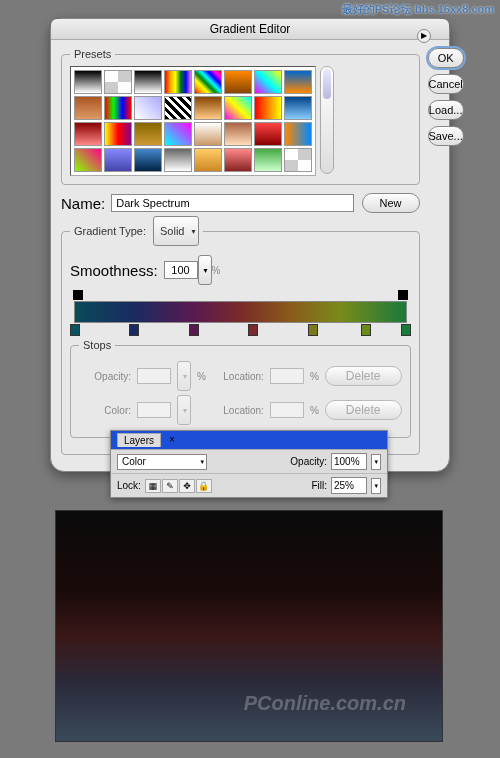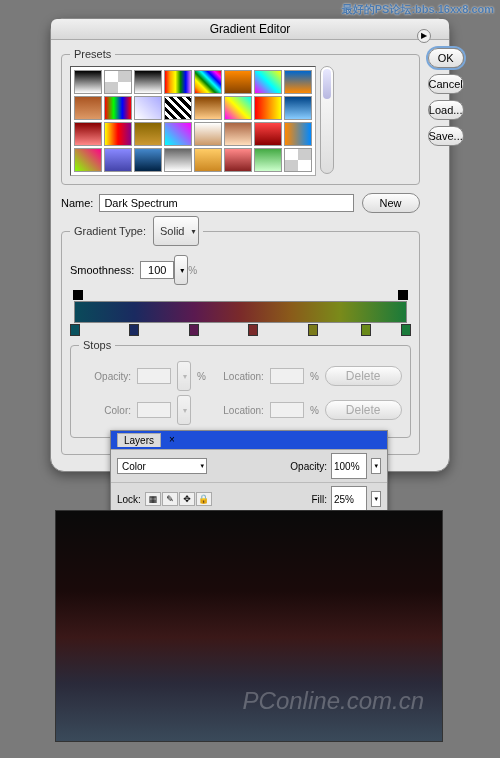--- a/index.html
+++ b/index.html
@@ -14,21 +14,21 @@
 .btn.primary { box-shadow: 0 0 0 2px #7aa7d9; }
 fieldset { border: 1px solid #aaa; border-radius: 4px; padding: 6px 8px 8px; margin-bottom: 8px; background: #e8e8e8; position: relative; }
 legend { font-size: 11px; padding: 0 4px; color: #333; }
 .presets-wrap { display: flex; align-items: flex-start; }
 .presets-grid { display: grid; grid-template-columns: repeat(8, 28px); grid-auto-rows: 24px; gap: 2px; background: #fff; border: 1px inset #aaa; padding: 3px; }
 .preset-sw { width: 28px; height: 24px; border: 1px solid #999; }
 .scrollbar { width: 14px; height: 108px; margin-left: 4px; background: linear-gradient(#fff,#ddd); border: 1px solid #aaa; border-radius: 7px; position: relative; }
 .scroll-thumb { position: absolute; top: 2px; left: 2px; right: 2px; height: 30px; background: linear-gradient(#e8e8ff,#b8b8e0); border-radius: 5px; }
 .flyout-arrow { position: absolute; top: 10px; right: 18px; width: 14px; height: 14px; border: 1px solid #888; border-radius: 50%; background: #f0f0f0; text-align: center; font-size: 8px; line-height: 12px; }
 .row { display: flex; align-items: center; margin: 3px 0; }
-.row label { font-size: 11px; margin-right: 6px; }
+.row label { font-size: 15px; margin-right: 6px; }
 .text-input { background: #fff; border: 1px solid #888; padding: 2px 4px; font-size: 11px; height: 18px; }
 .name-input { flex: 1; }
 .select { background: linear-gradient(#fdfdfd,#e0e0e0); border: 1px solid #888; border-radius: 3px; padding: 1px 14px 1px 6px; font-size: 11px; position: relative; height: 30px; display: inline-flex; align-items: center; }
 .select:after { content: "▾"; position: absolute; right: 3px; font-size: 8px; }
 .num-input { width: 34px; text-align: center; }
 .gradient-bar { height: 22px; border: 1px solid #888; margin: 16px 4px 16px; background: linear-gradient(90deg, #0a4a5a 0%, #1a2a60 18%, #5a1a50 36%, #7a2a2a 50%, #8a5a1a 65%, #7a8a1a 80%, #1a7a3a 100%); position: relative; }
 .opacity-stop { position: absolute; top: -12px; width: 10px; height: 10px; background: #000; }
 .opacity-stop.left { left: -2px; }
 .opacity-stop.right { right: -2px; }
 .color-stop { position: absolute; bottom: -14px; width: 10px; height: 12px; border: 1px solid #333; }
@@ -36,25 +36,25 @@
 .stops-row label { width: 52px; text-align: right; font-size: 10px; }
 .disabled-input { background: #f0f0f0; border: 1px solid #bbb; width: 34px; height: 16px; }
 .pct { color: #888; font-size: 10px; }
 .delete-btn { background: linear-gradient(#fdfdfd,#e0e0e0); border: 1px solid #bbb; border-radius: 10px; padding: 2px 20px; color: #aaa; font-size: 12px; margin-left: auto; }
 .layers-panel { position: absolute; top: 430px; left: 110px; width: 278px; background: #dcdcdc; border: 1px solid #888; box-shadow: 0 2px 6px rgba(0,0,0,0.4); }
 .layers-tab { background: #1d4ed8; border-bottom: 1px solid #aaa; padding: 2px 6px; font-size: 10px; display: flex; }
 .layers-tab span { background: #dcdcdc; padding: 1px 6px; border: 1px solid #aaa; border-bottom: none; }
 .layers-row { display: flex; align-items: center; padding: 3px 6px; gap: 4px; font-size: 10px; }
 .mini-select { background: #fff; border: 1px solid #888; padding: 1px 14px 1px 4px; position: relative; font-size: 10px; height: 16px; display: inline-flex; align-items: center; }
 .mini-select:after { content: "▾"; position: absolute; right: 2px; font-size: 7px; }
-.mini-input { background: #fff; border: 1px solid #888; width: 36px; height: 26px; font-size: 10px; padding: 0 2px; }
+.mini-input { background: #fff; border: 1px solid #888; width: 36px; height: 17px; font-size: 10px; padding: 0 2px; }
 .lock-icons { display: flex; gap: 1px; }
 .lock-ic { width: 16px; height: 14px; background: #f0f0f0; border: 1px solid #aaa; font-size: 9px; text-align: center; line-height: 12px; }
 .preview-img { position: absolute; top: 510px; left: 55px; width: 388px; height: 232px; background: linear-gradient(180deg, #0a0a0a 0%, #1a0a0a 35%, #3a1818 55%, #2a2a3a 75%, #3a4a5a 100%); border: 1px solid #333; }
-.wm-pc { position: absolute; bottom: 26px; right: 18px; color: rgba(255,255,255,0.25); font-size: 24px; font-style: italic; font-weight: normal; }
+.wm-pc { position: absolute; bottom: 26px; right: 36px; color: rgba(255,255,255,0.25); font-size: 20px; font-style: italic; font-weight: bold; }
 .wm-ui { position: absolute; bottom: 4px; right: 8px; color: #fff; font-size: 18px; font-weight: bold; text-shadow: 1px 1px 2px #000; }
 </style>
 </head>
 <body>
 
 <div class="watermark-top">最好的PS论坛:bbs.16xx8.com</div>
 
 <div class="dialog">
   <div class="dialog-header">Gradient Editor</div>
   <div class="dialog-body">

